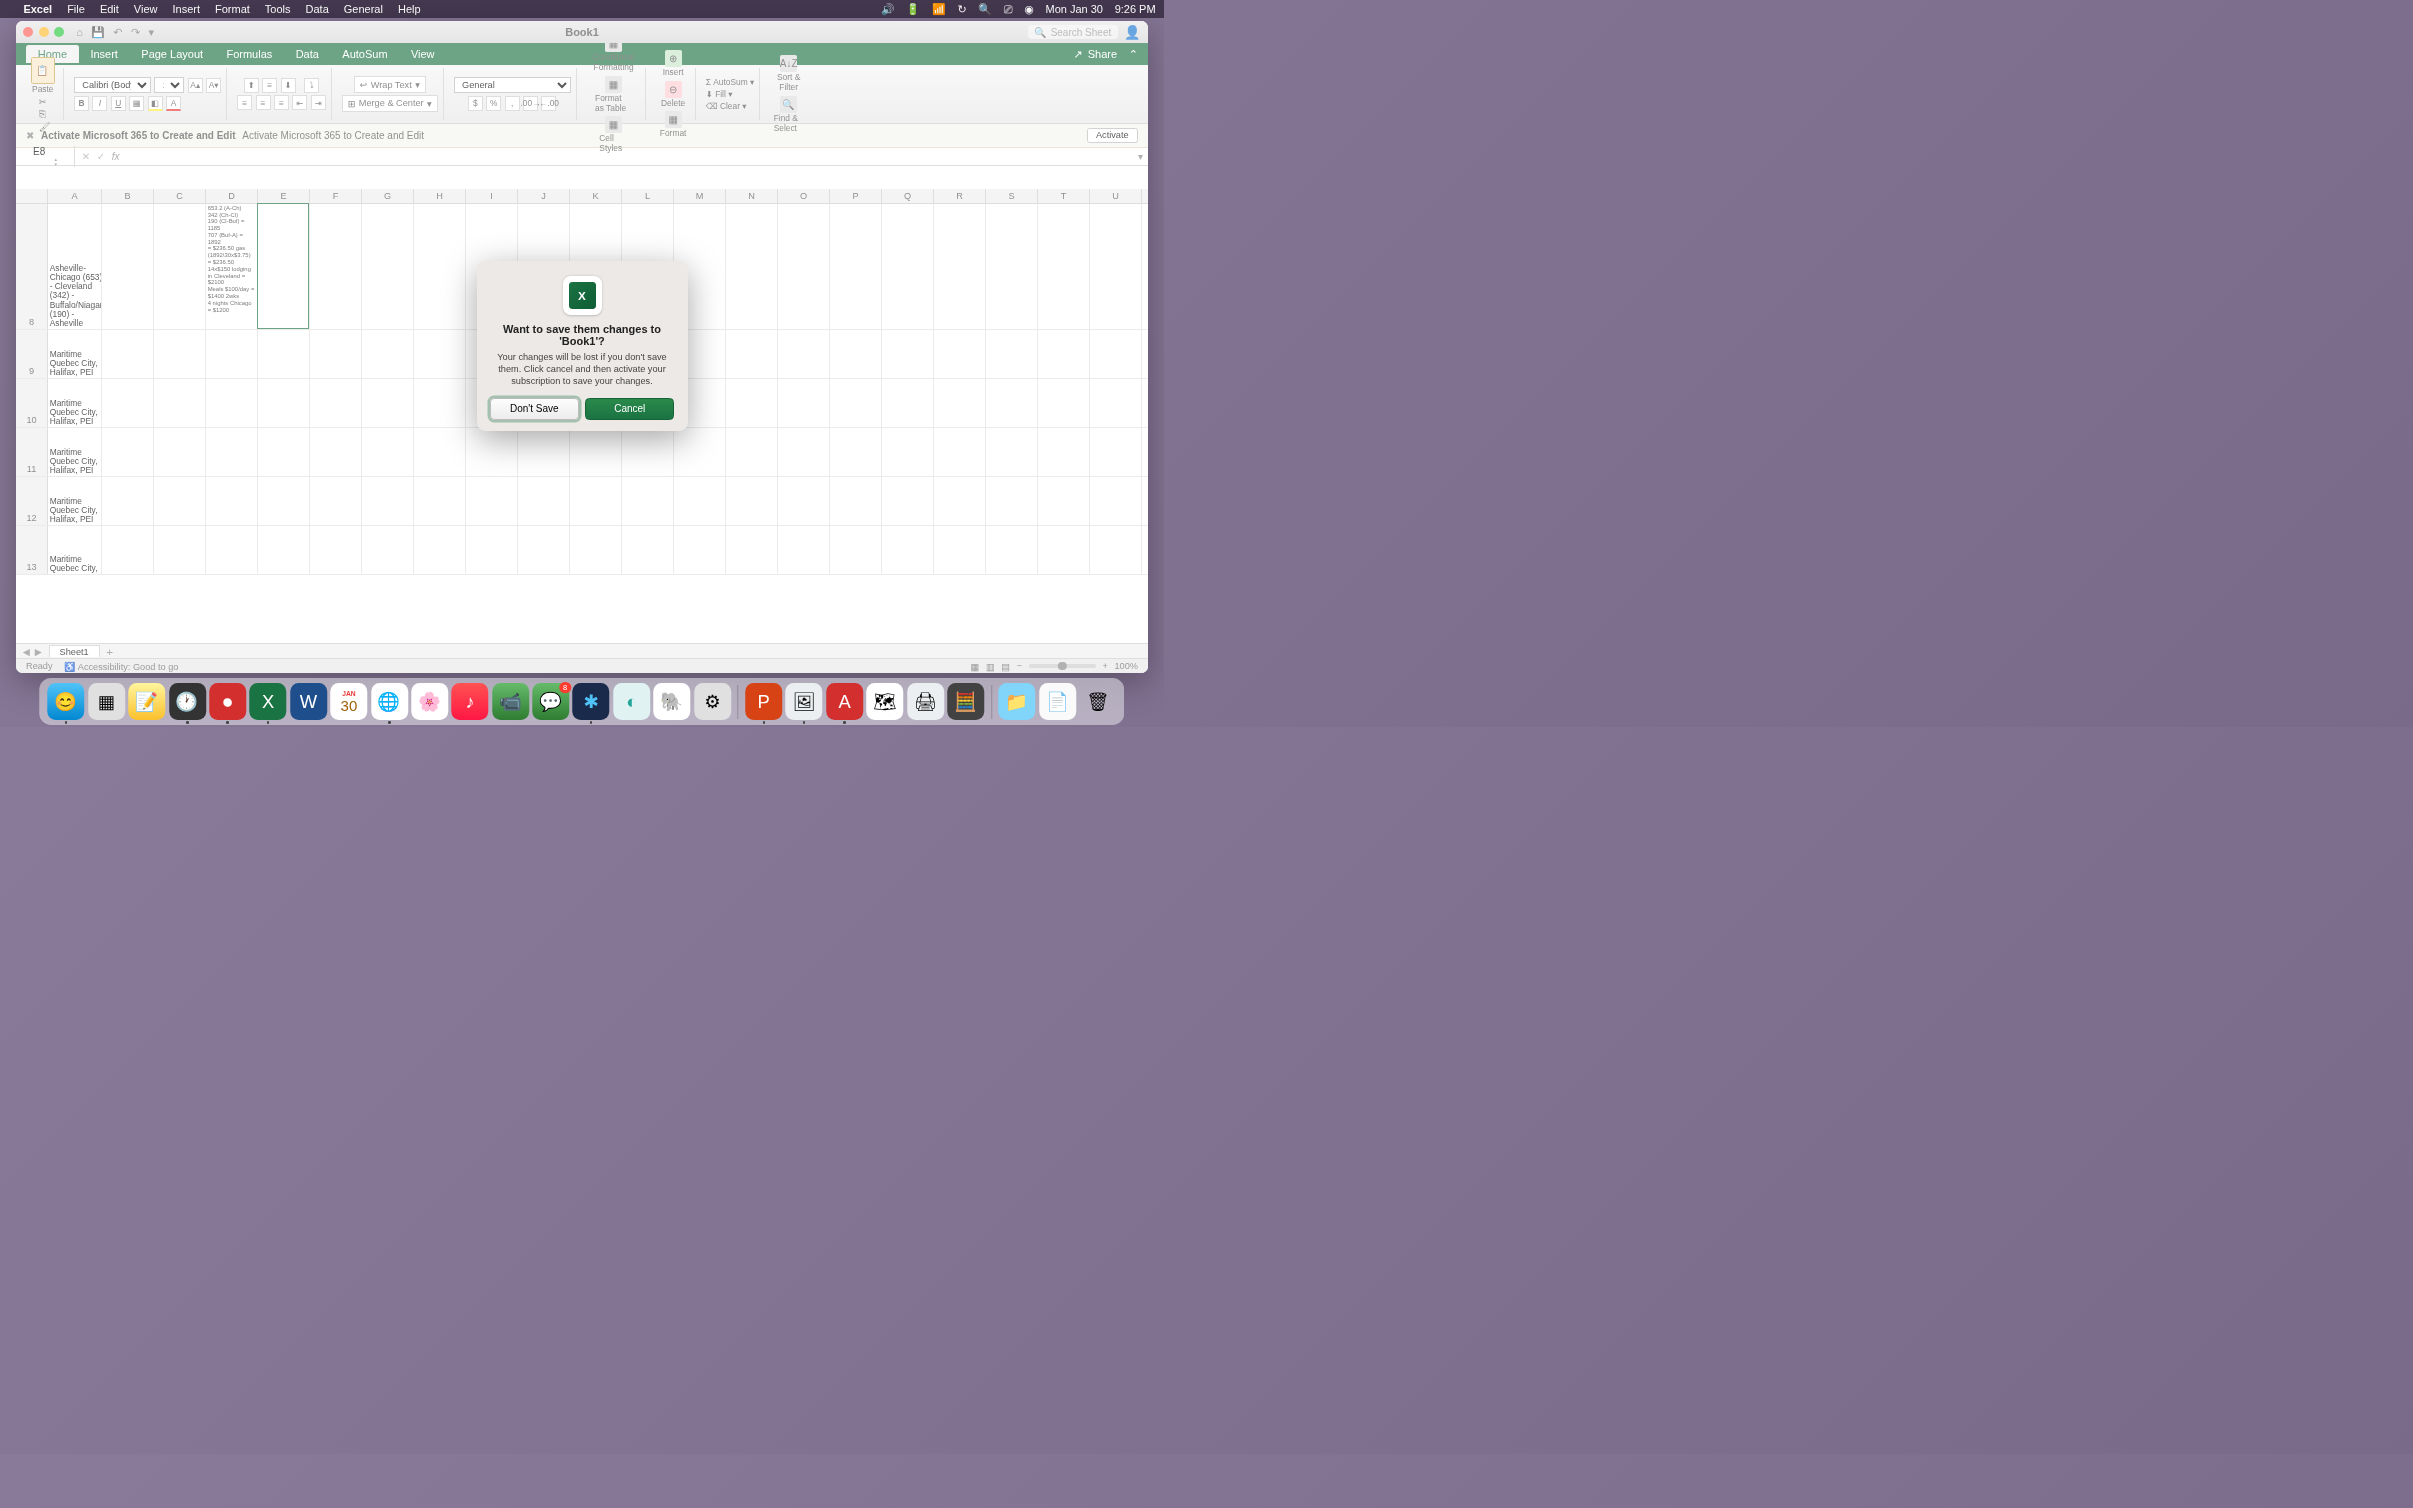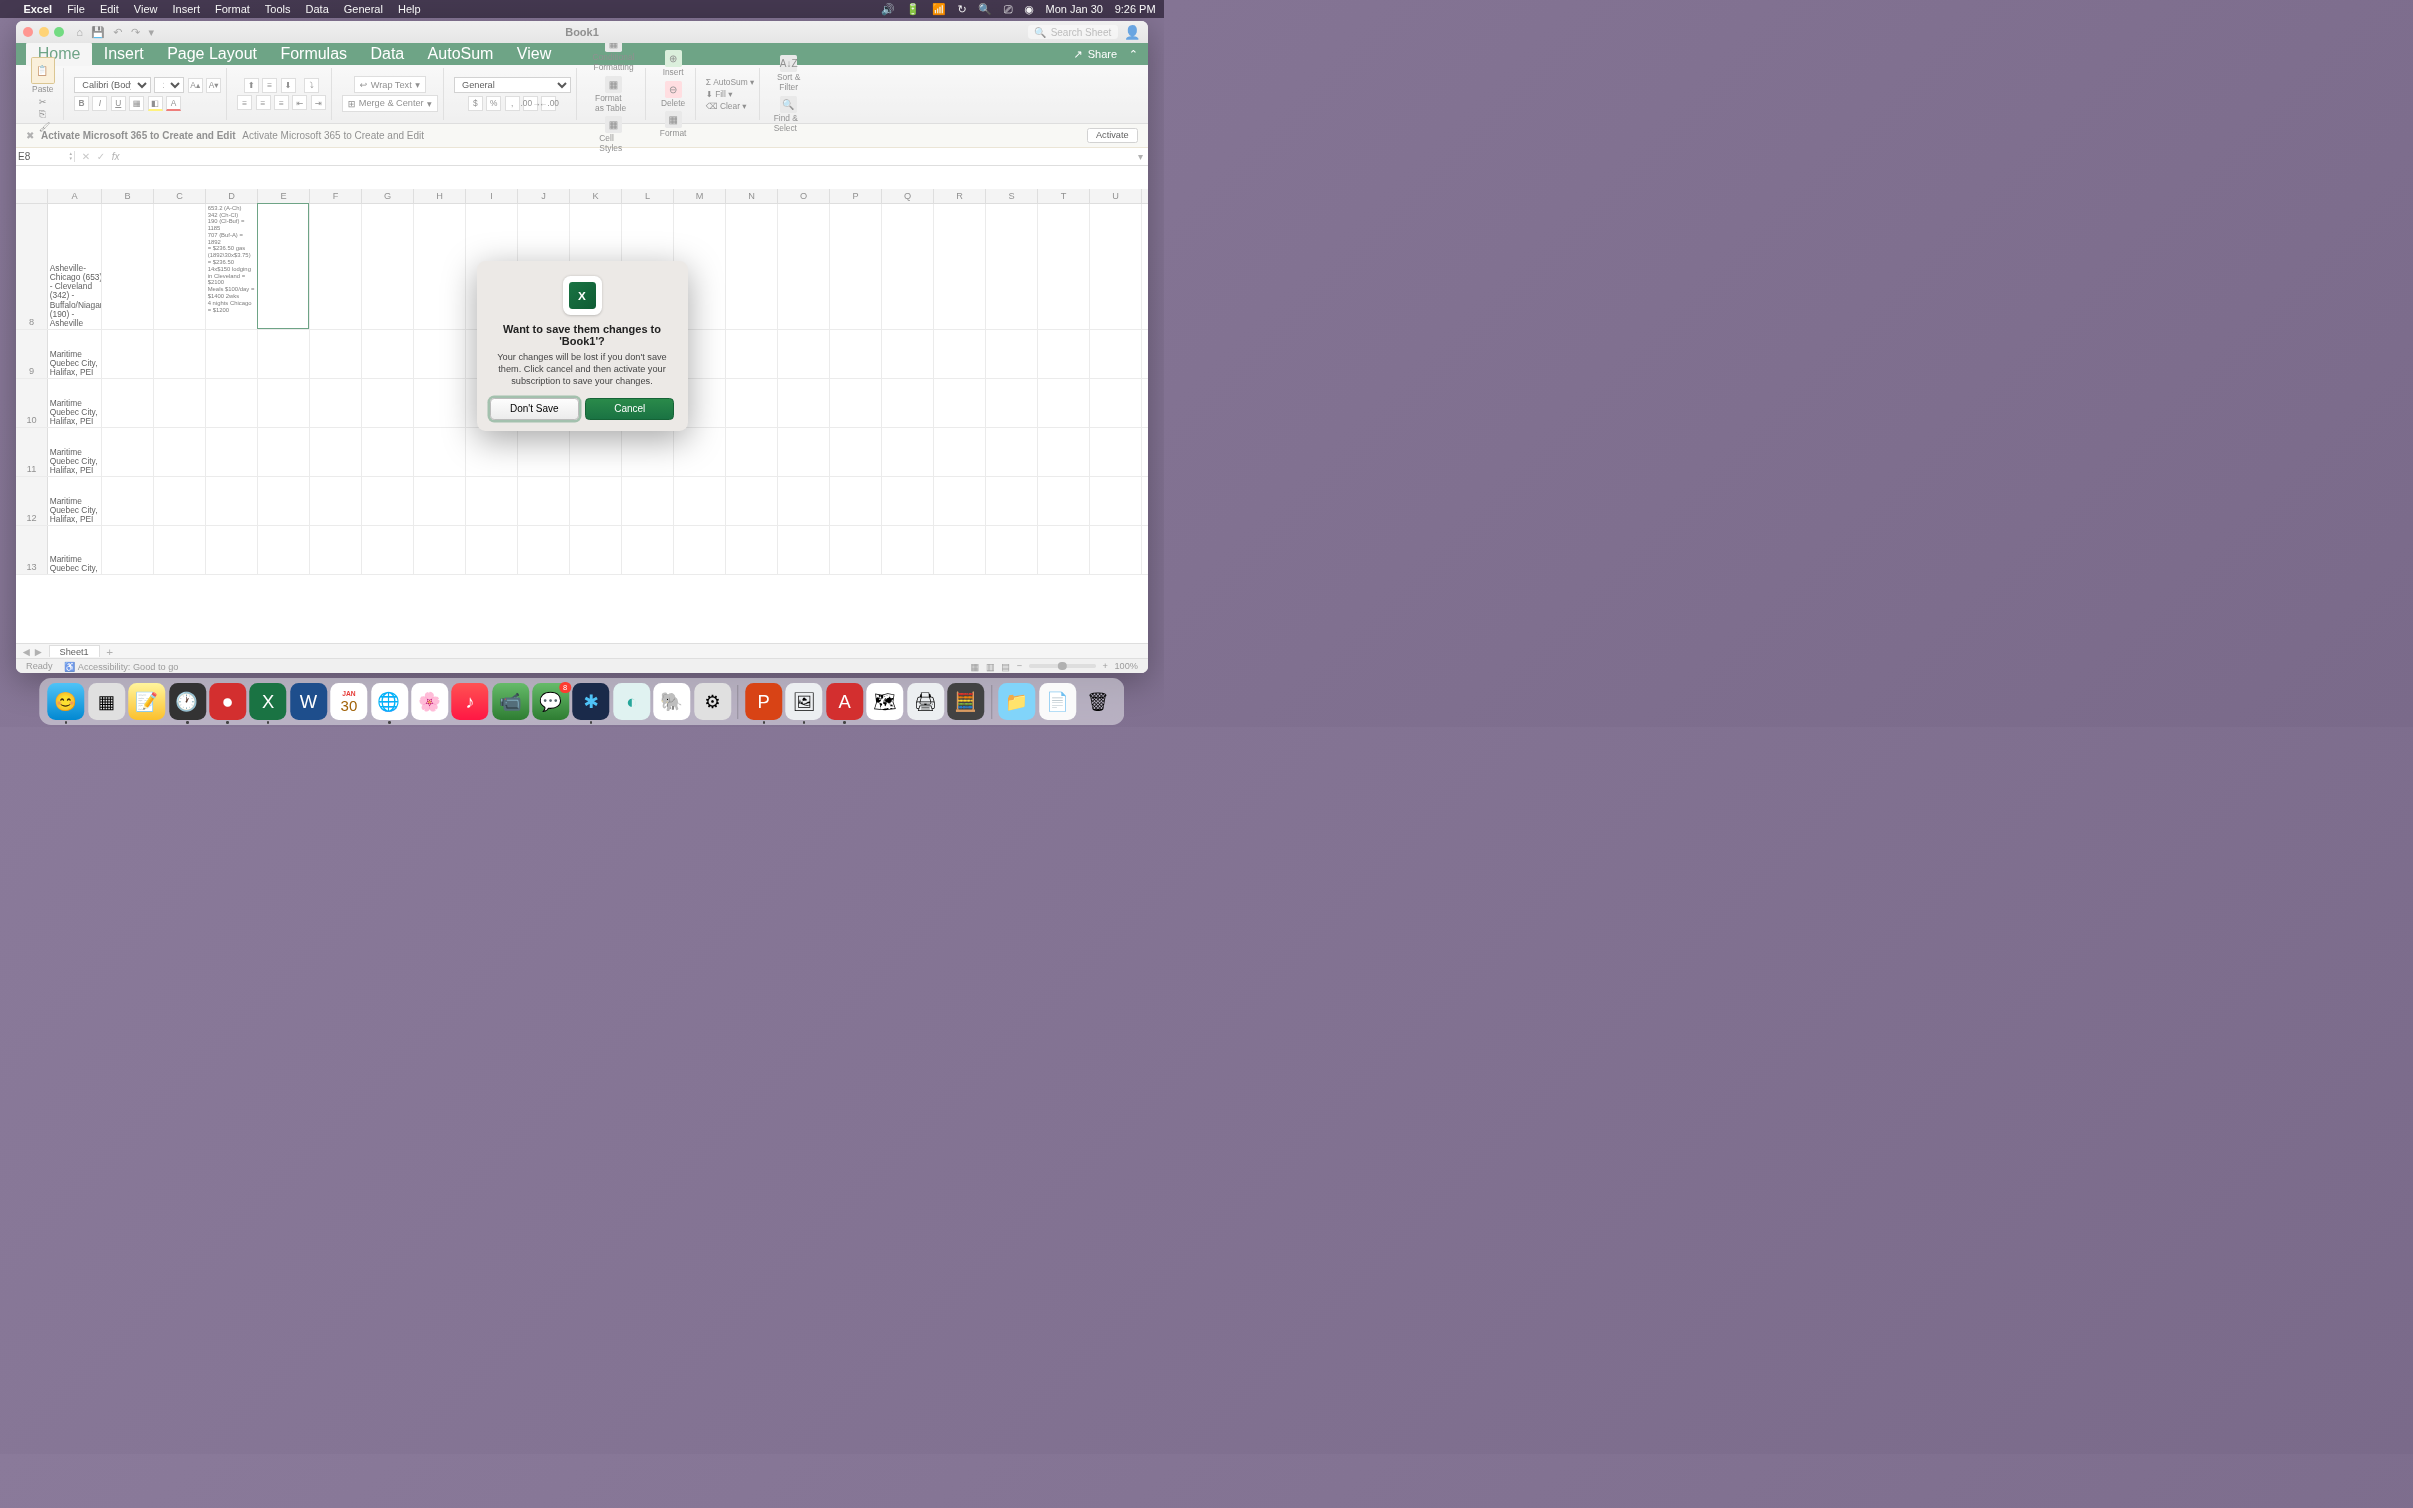--- a/index.html
+++ b/index.html
@@ -19,21 +19,21 @@
 .titlebar { height: 22px; background: linear-gradient(#e8e8e8,#d8d8d8); display: flex; align-items: center; padding: 0 6.7px; position: relative; }
 .traffic { display: flex; gap: 5.9px; }
 .traffic span { width: 10px; height: 10px; border-radius: 50%; display: block; }
 .tl-red { background: #ff5f57; } .tl-yellow { background: #febc2e; } .tl-green { background: #28c840; }
 .titlebar .qat { margin-left: 11.7px; display: flex; gap: 8.4px; color: #777; font-size: 11px; }
 .titlebar .title { position: absolute; left: 50%; transform: translateX(-50%); font-size: 11px; font-weight: 600; color: #555; }
 .titlebar .search { margin-left: auto; display: flex; align-items: center; gap: 3.4px; color: #999; font-size: 10px; background: rgba(255,255,255,0.5); border-radius: 3.4px; padding: 1.7px 6.7px; }
 
 
 .ribbon-tabs { height: 22px; background: #217346; display: flex; align-items: center; padding-left: 10px; gap: 0; }
-.ribbon-tabs .tab { color: #fff; font-size: 16px; padding: 3.4px 11.7px; cursor: pointer; }
+.ribbon-tabs .tab { color: #fff; font-size: 11px; padding: 3.4px 11.7px; cursor: pointer; }
 .ribbon-tabs .tab.active { background: #f0f0f0; color: #217346; border-radius: 2.5px 2.5px 0 0; }
 .ribbon-tabs .share { margin-left: auto; color: #fff; font-size: 11px; padding: 0 10px; display: flex; gap: 5px; align-items: center; }
 
 
 .ribbon { height: 59px; background: linear-gradient(#f5f5f5,#e8e8e8); border-bottom: 0.8px solid #ccc; display: flex; align-items: stretch; padding: 3.4px 6.7px; gap: 5px; font-size: 9.2px; color: #555; }
 .rgroup { display: flex; flex-direction: column; justify-content: center; align-items: center; padding: 0 5px; border-right: 0.8px solid #d0d0d0; }
 .rgroup:last-child { border-right: none; }
 .rgroup .icons-row { display: flex; gap: 3.4px; align-items: center; }
 .ribbon-btn { display: flex; flex-direction: column; align-items: center; justify-content: center; padding: 1.7px 3.4px; font-size: 8.4px; color: #555; }
 .ribbon-icon { width: 17px; height: 17px; background: #ddd; border-radius: 1.7px; display: flex; align-items: center; justify-content: center; font-size: 10px; }
@@ -42,21 +42,21 @@
 
 
 .msgbar { height: 23.5px; background: #fdf6e3; border-bottom: 0.8px solid #e0d8c0; display: flex; align-items: center; padding: 0 10px; font-size: 10px; color: #555; }
 .msgbar2 { background: #f5f5f0; }
 .msgbar .mb-title { font-weight: 600; margin-right: 6.7px; }
 .msgbar .mb-actions { margin-left: auto; display: flex; gap: 5px; }
 .msgbar button { font-size: 9.2px; padding: 1.7px 8.4px; border: 0.8px solid #bbb; background: #fff; border-radius: 2.5px; }
 
 
 .formula-row { height: 18.4px; display: flex; align-items: center; border-bottom: 0.8px solid #ccc; font-size: 10px; }
-.name-box { width: 59px; border-right: 0.8px solid #ccc; padding: 0 2px; display: flex; align-items: flex-start; }
+.name-box { width: 59px; border-right: 0.8px solid #ccc; padding: 0 17px; display: flex; align-items: flex-start; flex-direction: column; }
 .name-box .stepper { margin-left: auto; display:flex; flex-direction:column; font-size:5px; color:#888; line-height:5px;}
 .fbar-icons { padding: 0 6.7px; color: #aaa; display: flex; gap: 6.7px; }
 .fbar { flex: 1; padding: 0 5px; font-style: italic; color: #888; }
 
 
 .grid-area { position: absolute; top: 168px; left: 0; right: 0; bottom: 30px; overflow: hidden; background: #fff; }
 .col-headers { height: 15px; display: flex; background: #eee; border-bottom: 0.8px solid #ccc; font-size: 9.2px; color: #555; }
 .col-headers .corner { width: 32px; border-right: 0.8px solid #ccc; background: #eee; }
 .col-headers .ch { border-right: 0.8px solid #ccc; text-align: center; line-height: 15px; }
 .rows { position: relative; }

